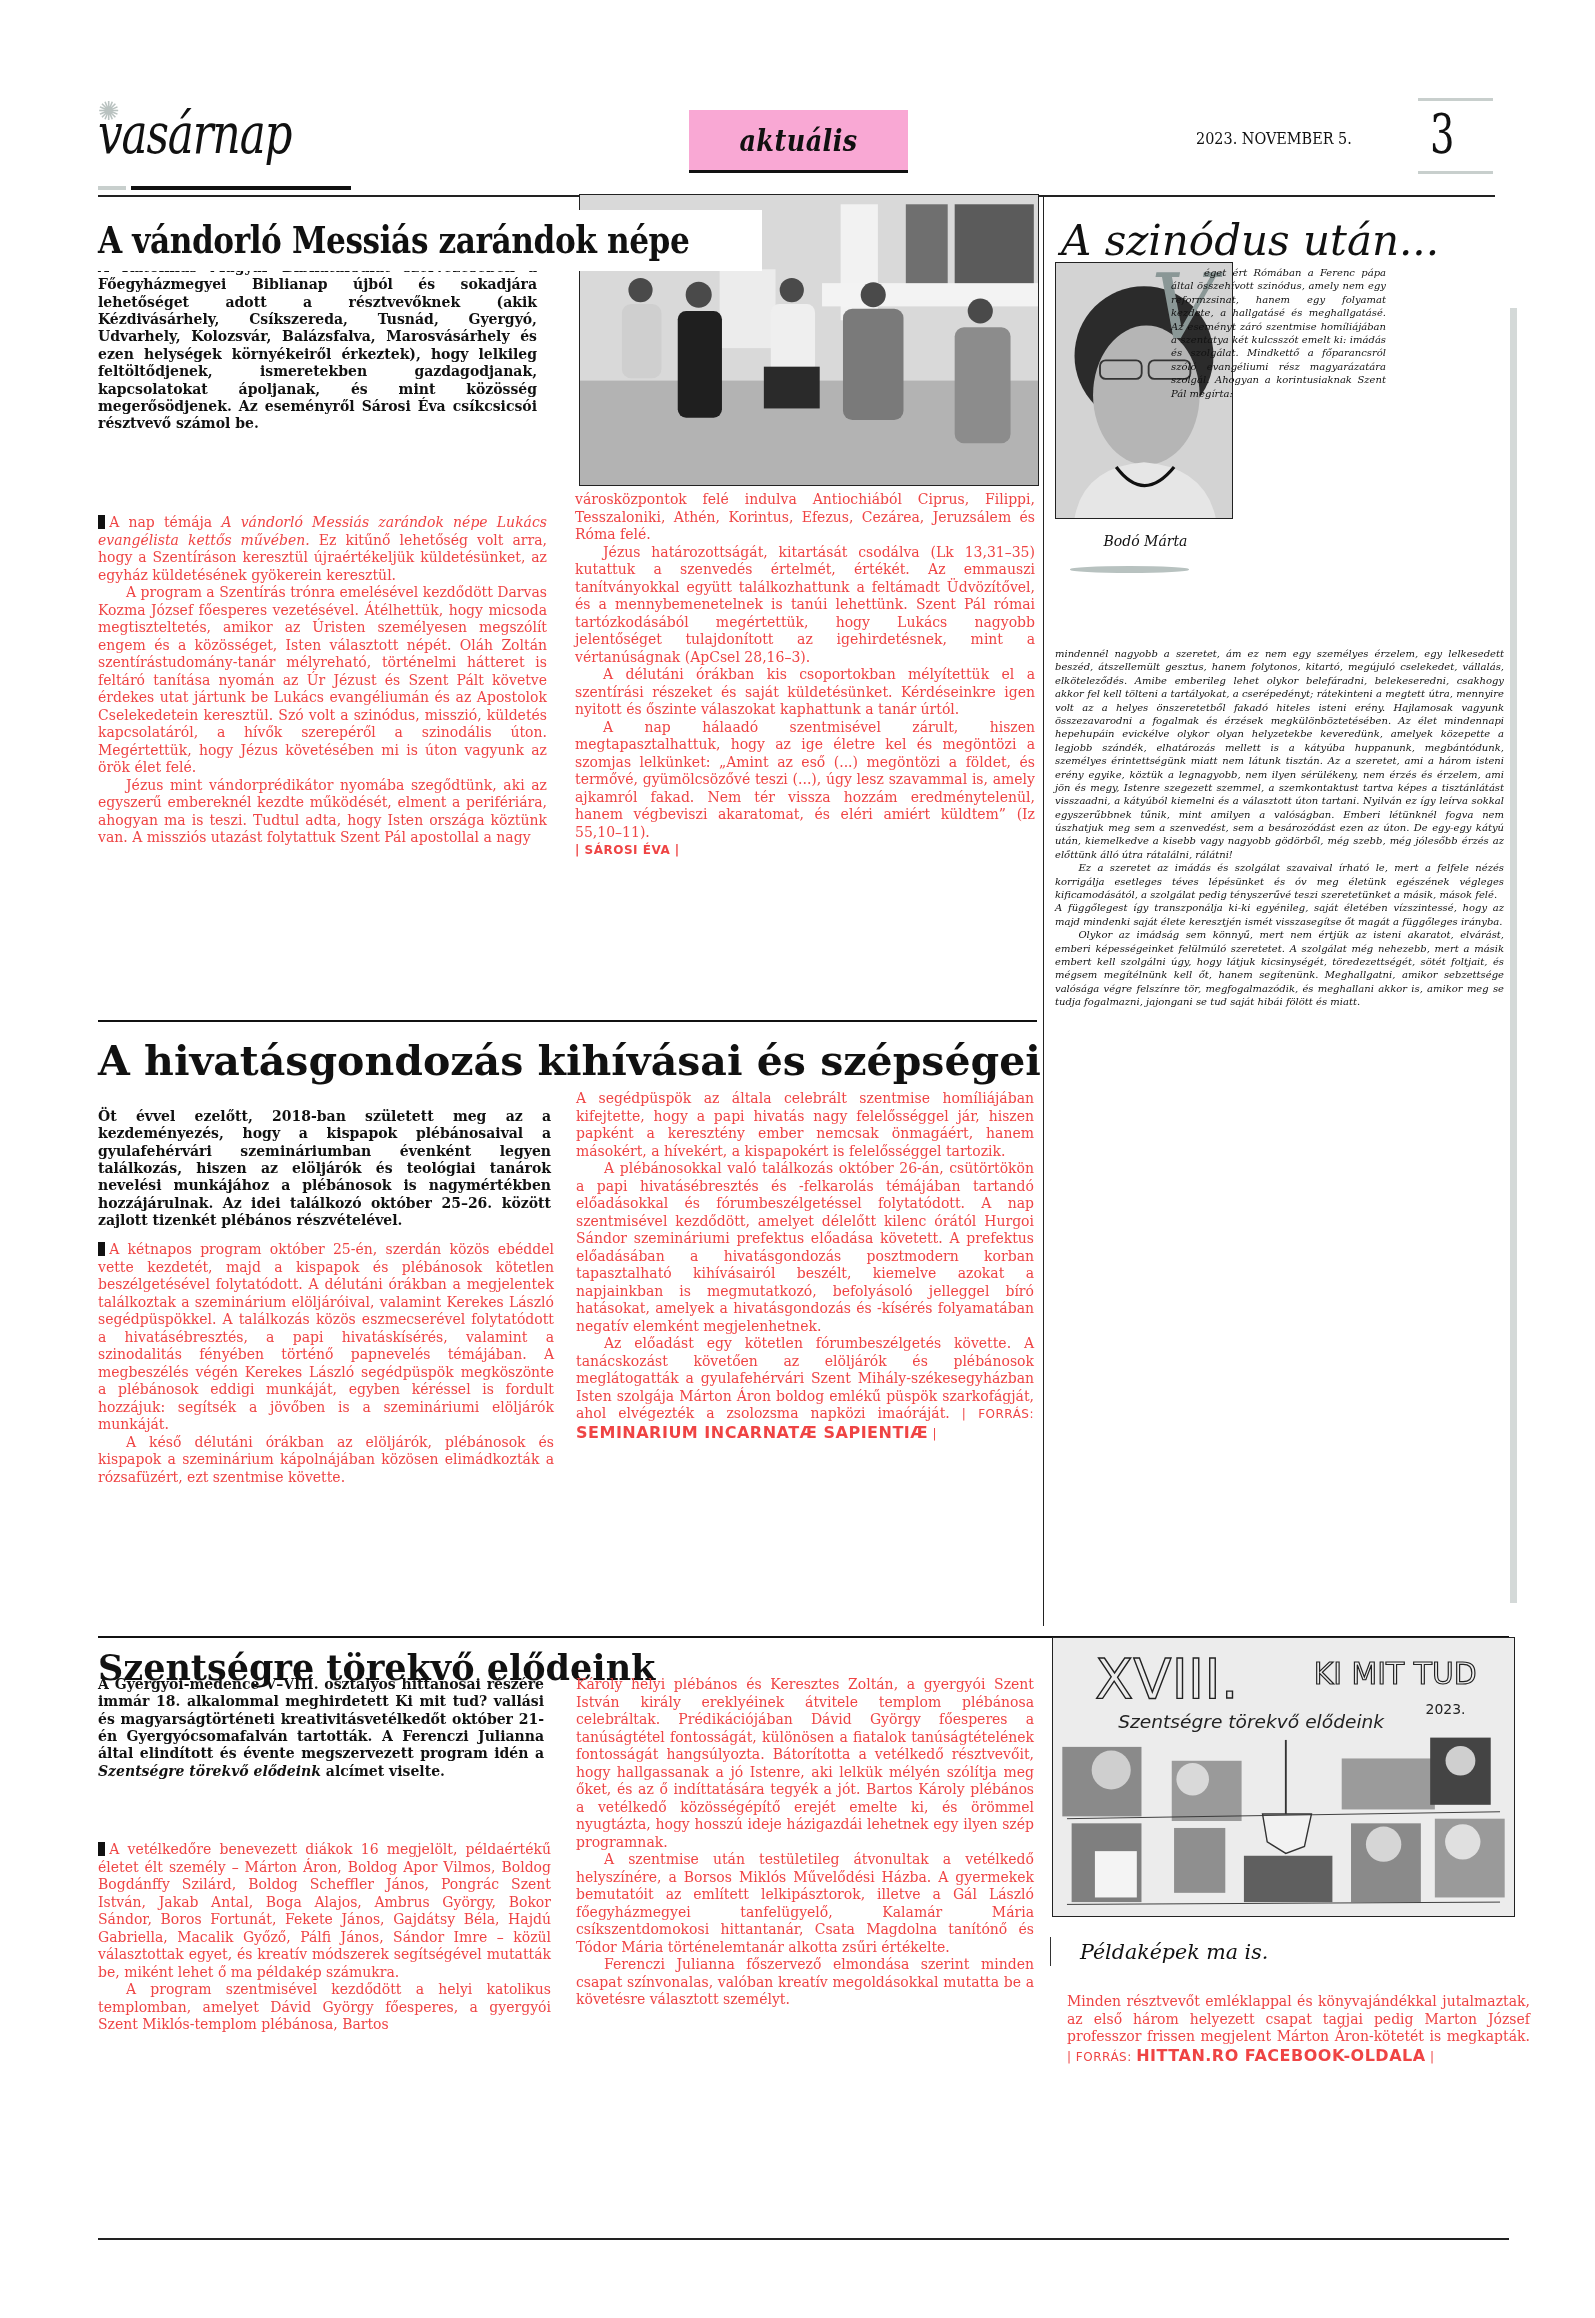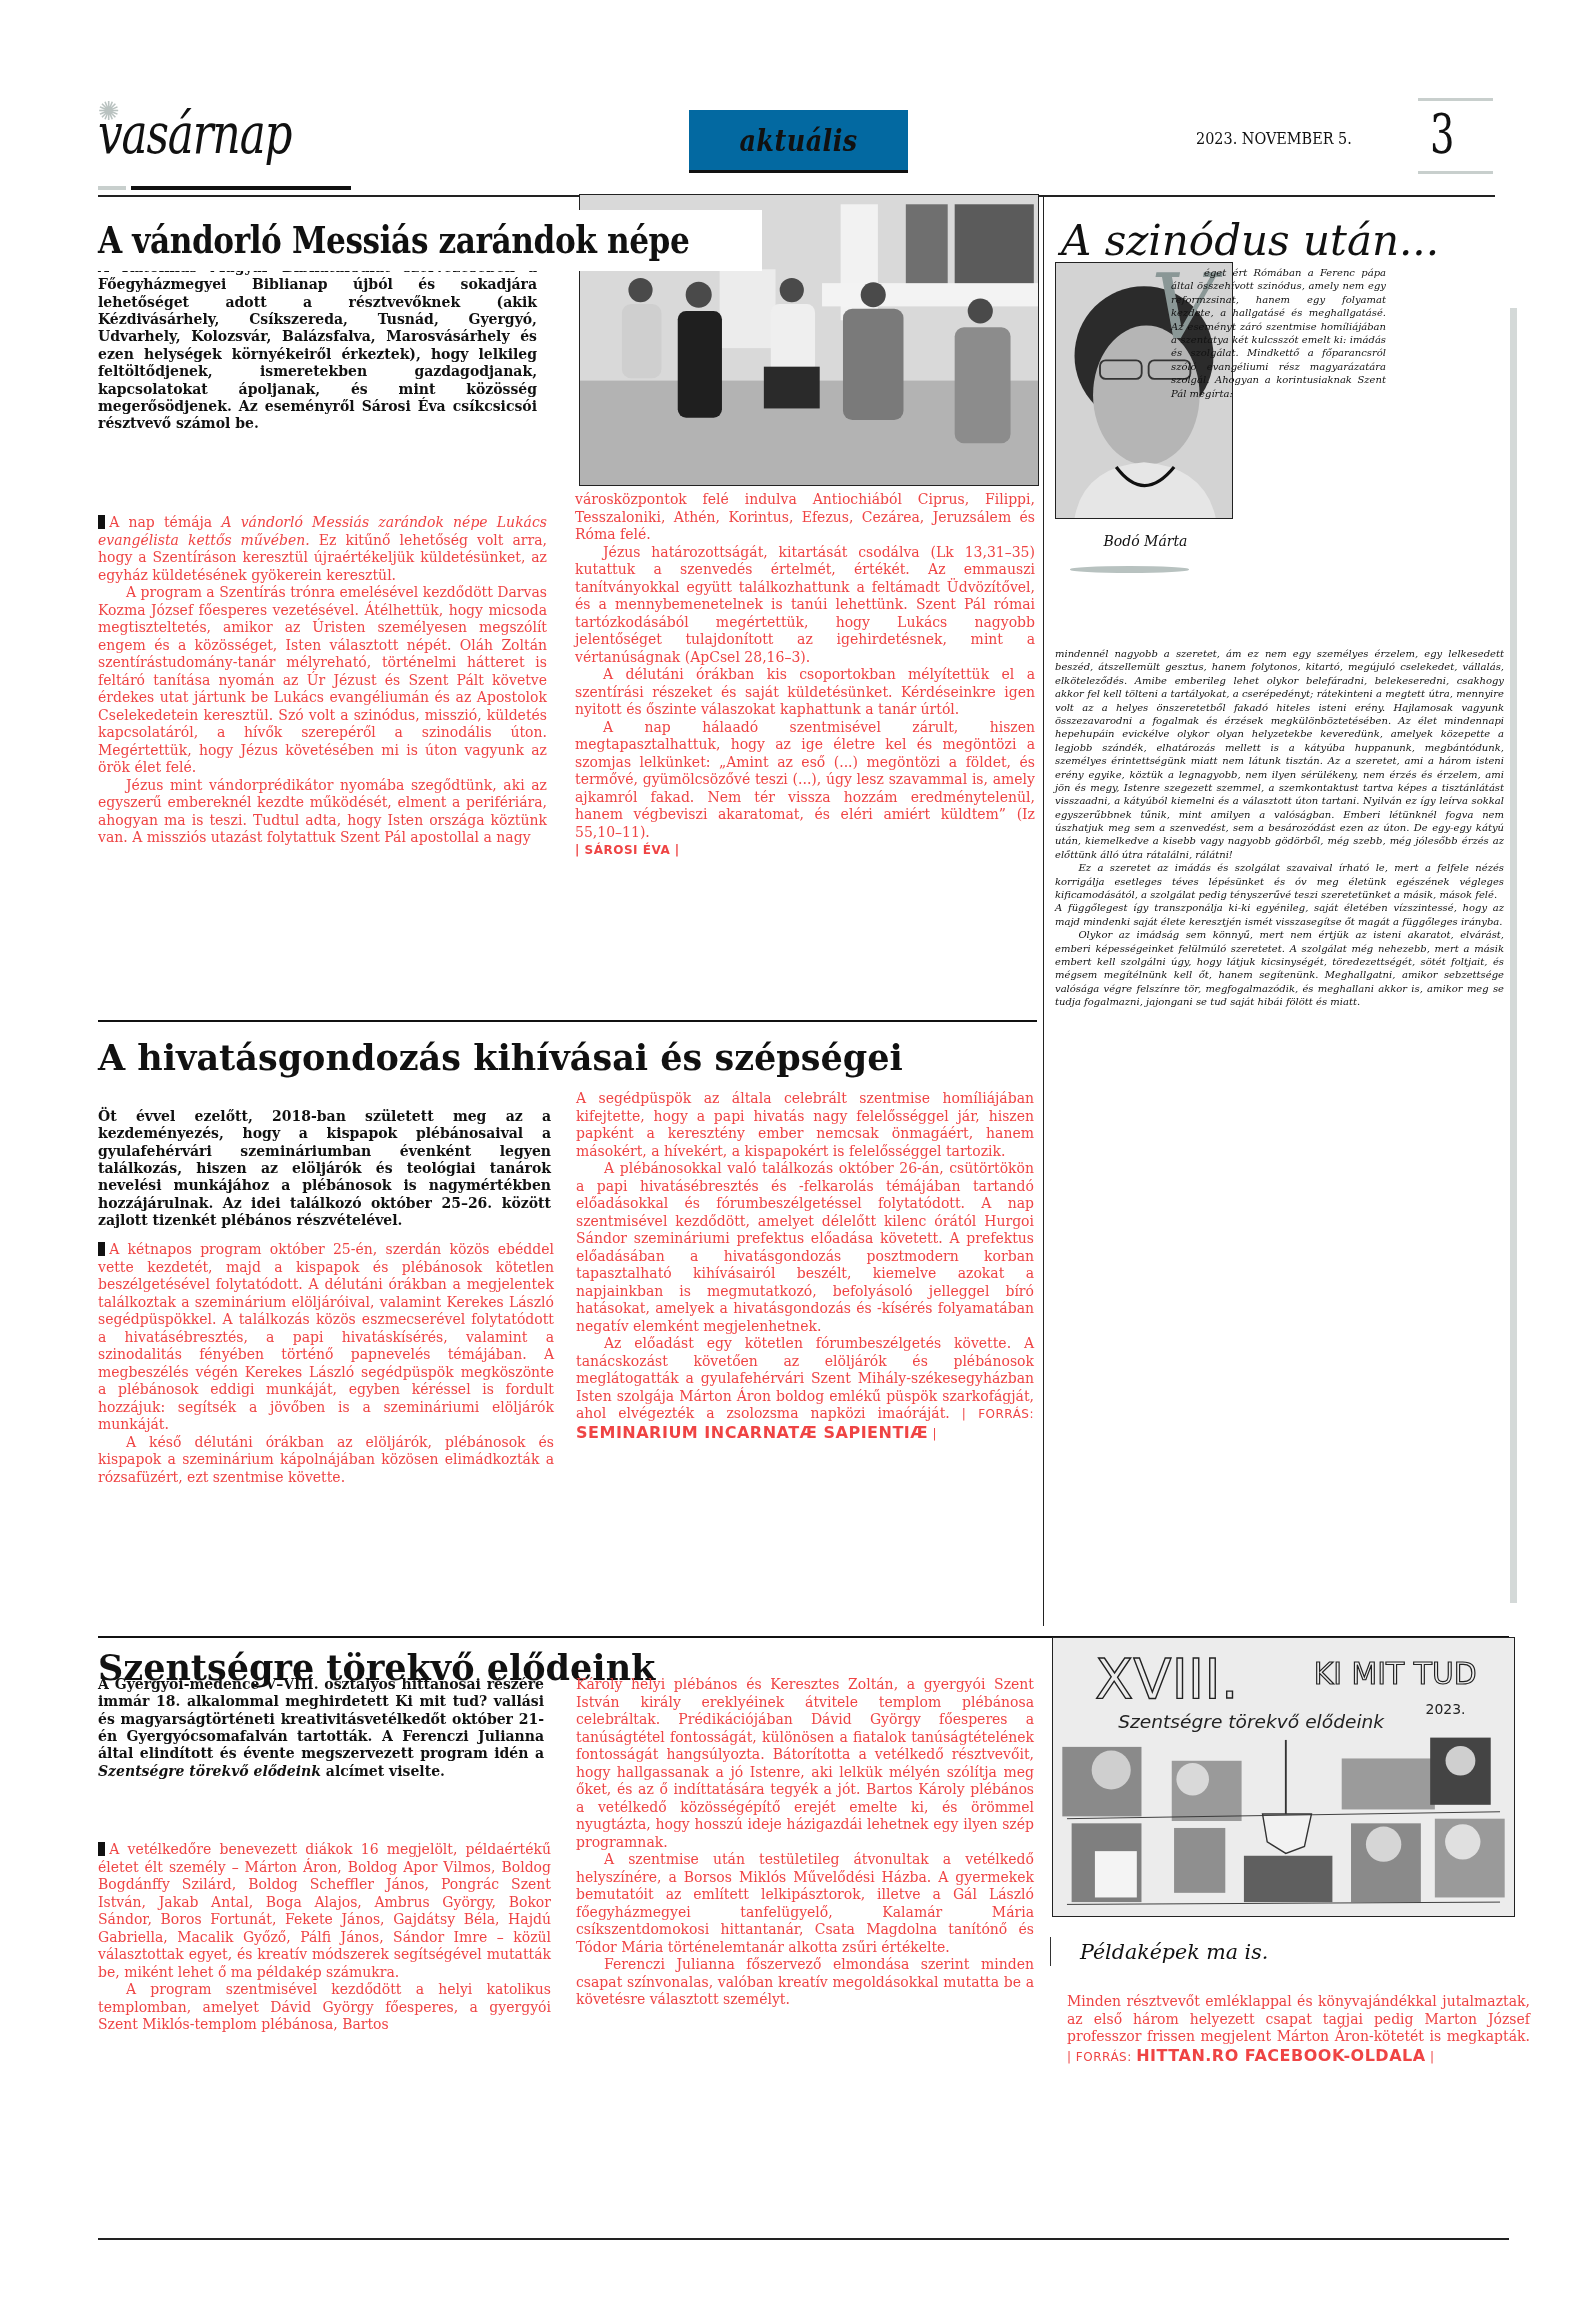--- a/index.html
+++ b/index.html
@@ -8,21 +8,21 @@
 
   .abs { position: absolute; }
 
   
   .masthead { left: 98px; top: 98px; width: 252px; height: 61px; }
   .masthead .burst { position: absolute; left: 0; top: 0; font-size: 26px; color: #b9c2c0; line-height: 1; font-family: "DejaVu Sans", sans-serif; }
   .masthead .logo { position: absolute; left: 0; top: 8.4px; font-family: "DejaVu Serif", serif; font-style: italic; font-size: 56px; letter-spacing: -1.4px; line-height: 1; transform: scaleX(0.78); transform-origin: left top; color: #111; }
   .masthead .bar { position: absolute; left: 33px; top: 88px; width: 220px; height: 3.7px; background: #111; }
   .masthead .barleft { position: absolute; left: 0; top: 88px; width: 28px; height: 3.7px; background: #c8cfcd; }
 
-  .section-tab { left: 689px; top: 110px; width: 219px; height: 63px; background: #0369a1; border-bottom: 3.7px solid #111; display: flex; align-items: center; justify-content: center; }
+  .section-tab { left: 689px; top: 110px; width: 219px; height: 63px; background: #f9a8d4; border-bottom: 3.7px solid #111; display: flex; align-items: center; justify-content: center; }
   .section-tab span { font-family: "DejaVu Serif", serif; font-style: italic; font-weight: bold; font-size: 30px; letter-spacing: 0.5px; transform: scaleX(0.85); }
 
   .issue-date { left: 1196px; top: 129px; font-family: "DejaVu Serif", serif; font-size: 16px; letter-spacing: 0px; transform: scaleX(0.9); transform-origin: left top; }
   .page-number { left: 1430px; top: 107px; font-family: "DejaVu Serif", serif; font-size: 55px; line-height: 1; transform: scaleX(0.7); transform-origin: left top; }
   .page-num-bar-top { left: 1418px; top: 98px; width: 75px; height: 2.8px; background: #c8cfcd; }
   .page-num-bar-bot { left: 1418px; top: 171px; width: 75px; height: 2.8px; background: #c8cfcd; }
 
   .top-rule { left: 98px; top: 195px; width: 1397px; height: 2.3px; background: #222; }
 
   
@@ -167,21 +167,21 @@
 <div class="abs op-dropcap">V</div>
 <div class="abs op-text" style="left:1171px;top:266px;width:215px;text-indent:33px;">éget ért Rómában a Ferenc pápa által összehívott szinódus, amely nem egy reformzsinat, hanem egy folyamat kezdete, a hallgatásé és meghallgatásé. Az eseményt záró szentmise homíliájában a szentatya két kulcsszót emelt ki: imádás és szolgálat. Mindkettő a főparancsról szóló evangéliumi rész magyarázatára szolgál. Ahogyan a korintusiaknak Szent Pál megírta:</div>
 
 <div class="abs op-text op-body" style="top:647px;">
   <p class="noind">mindennél nagyobb a szeretet, ám ez nem egy személyes érzelem, egy lelkesedett beszéd, átszellemült gesztus, hanem folytonos, kitartó, megújuló cselekedet, vállalás, elköteleződés. Amibe emberileg lehet olykor belefáradni, belekeseredni, csakhogy akkor fel kell tölteni a tartályokat, a cserépedényt; rátekinteni a megtett útra, mennyire volt az a helyes önszeretetből fakadó hiteles isteni erény. Hajlamosak vagyunk összezavarodni a fogalmak és érzések megkülönböztetésében. Az élet mindennapi hepehupáin evickélve olykor olyan helyzetekbe keveredünk, amelyek közepette a legjobb szándék, elhatározás mellett is a kátyúba huppanunk, megbántódunk, személyes érintettségünk miatt nem látunk tisztán. Az a szeretet, ami a három isteni erény egyike, köztük a legnagyobb, nem ilyen sérülékeny, nem érzés és érzelem, ami jön és megy, Istenre szegezett szemmel, a szemkontaktust tartva képes a tisztánlátást visszaadni, a kátyúból kiemelni és a választott úton tartani. Nyilván ez így leírva sokkal egyszerűbbnek tűnik, mint amilyen a valóságban. Emberi létünknél fogva nem úszhatjuk meg sem a szenvedést, sem a besározódást ezen az úton. De egy-egy kátyú után, kiemelkedve a kisebb vagy nagyobb gödörből, még szebb, még jólesőbb érzés az előttünk álló útra rátalálni, rálátni!</p>
   <p>Ez a szeretet az imádás és szolgálat szavaival írható le, mert a felfele nézés korrigálja esetleges téves lépésünket és óv meg életünk egészének végleges kificamodásától, a szolgálat pedig tényszerűvé teszi szeretetünket a másik, mások felé.</p>
   <p class="noind">A függőlegest így transzponálja ki-ki egyénileg, saját életében vízszintessé, hogy az majd mindenki saját élete keresztjén ismét visszasegítse őt magát a függőleges irányba.</p>
   <p>Olykor az imádság sem könnyű, mert nem értjük az isteni akaratot, elvárást, emberi képességeinket felülmúló szeretetet. A szolgálat még nehezebb, mert a másik embert kell szolgálni úgy, hogy látjuk kicsinységét, töredezettségét, sötét foltjait, és mégsem megítélnünk kell őt, hanem segítenünk. Meghallgatni, amikor sebzettsége valósága végre felszínre tör, megfogalmazódik, és meghallani akkor is, amikor meg se tudja fogalmazni, jajongani se tud saját hibái fölött és miatt.</p>
 </div>
 
-<div class="abs headline a2-title" style="font-size:35px;">A hivatásgondozás kihívásai és szépségei</div>
+<div class="abs headline a2-title" style="font-size:41px;">A hivatásgondozás kihívásai és szépségei</div>
 <div class="abs lead a2-lead">Öt évvel ezelőtt, 2018-ban született meg az a kezdeményezés, hogy a kispapok plébánosaival a gyulafehérvári szemináriumban évenként legyen találkozás, hiszen az elöljárók és teológiai tanárok nevelési munkájához a plébánosok is nagymértékben hozzájárulnak. Az idei találkozó október 25–26. között zajlott tizenkét plébános részvételével.</div>
 
 <div class="abs body-text a2-body-left">
   <p class="first"><span class="marker"></span><span>A kétnapos program október 25-én, szerdán közös ebéddel vette kezdetét, majd a kispapok és plébánosok kötetlen beszélgetésével folytatódott. A délutáni órákban a megjelentek találkoztak a szeminárium elöljáróival, valamint Kerekes László segédpüspökkel. A találkozás közös eszmecserével folytatódott a hivatásébresztés, a papi hivatáskísérés, valamint a szinodalitás fényében történő papnevelés témájában. A megbeszélés végén Kerekes László segédpüspök megköszönte a plébánosok eddigi munkáját, egyben kéréssel is fordult hozzájuk: segítsék a jövőben is a szemináriumi elöljárók munkáját.</span></p>
   <p>A késő délutáni órákban az elöljárók, plébánosok és kispapok a szeminárium kápolnájában közösen elimádkozták a rózsafüzért, ezt szentmise követte.</p>
 </div>
 
 <div class="abs body-text a2-body-right">
   <p class="first">A segédpüspök az általa celebrált szentmise homíliájában kifejtette, hogy a papi hivatás nagy felelősséggel jár, hiszen papként a keresztény ember nemcsak önmagáért, hanem másokért, a hívekért, a kispapokért is felelősséggel tartozik.</p>
   <p>A plébánosokkal való találkozás október 26-án, csütörtökön a papi hivatásébresztés és -felkarolás témájában tartandó előadásokkal és fórumbeszélgetéssel folytatódott. A nap szentmisével kezdődött, amelyet délelőtt kilenc órától Hurgoi Sándor szemináriumi prefektus előadása követett. A prefektus előadásában a hivatásgondozás posztmodern korban tapasztalható kihívásairól beszélt, kiemelve azokat a napjainkban is megmutatkozó, befolyásoló jelleggel bíró hatásokat, amelyek a hivatásgondozás és -kísérés folyamatában negatív elemként megjelenhetnek.</p>

